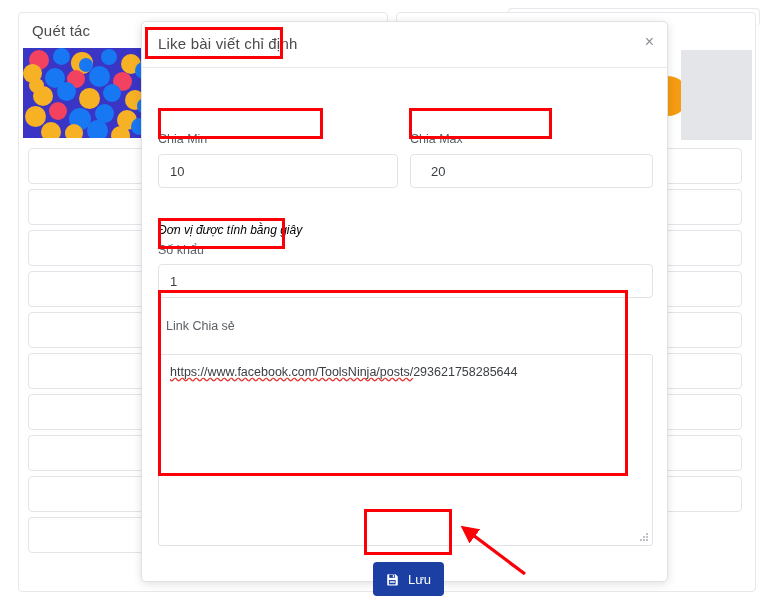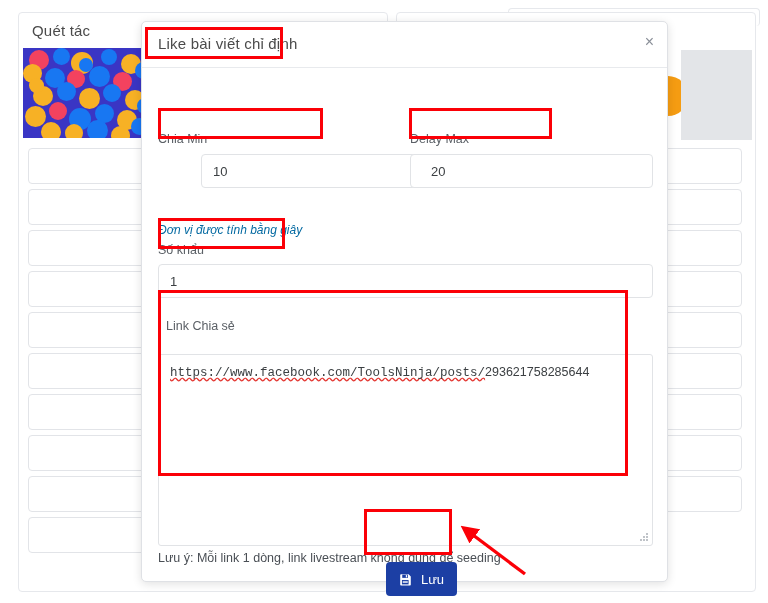--- a/index.html
+++ b/index.html
@@ -191,21 +191,21 @@
     padding: 0 11px;
     font-family: "Liberation Sans", sans-serif;
     outline: none;
   }
   #hint-seconds {
     position: absolute;
     left: 16px;
     top: 155px;
     font-size: 12px;
     font-style: italic;
-    color: #0369a1;
+    color: #000000;
   }
   #link-textarea {
     position: absolute;
     left: 16px;
     top: 286px;
     width: 495px;
     height: 192px;
     box-sizing: border-box;
     border: 1px solid #e1e3e6;
     border-radius: 3px;
@@ -216,21 +216,20 @@
     line-height: 17px;
     font-family: "Liberation Sans", sans-serif;
     resize: none;
     outline: none;
     overflow: hidden;
     white-space: pre-wrap;
   }
   #link-textarea .spell {
     text-decoration: underline wavy #e3342f;
     text-decoration-skip-ink: none;
-    font-family: Liberation Mono, monospace;
   }
   #resize-grip {
     position: absolute;
     left: 498px;
     top: 465px;
     width: 11px;
     height: 11px;
   }
   #resize-grip i {
     position: absolute;
@@ -241,21 +240,21 @@
   }
   #note-text {
     position: absolute;
     left: 16px;
     top: 483px;
     font-size: 12.5px;
     color: #4a4f55;
   }
   #save-button {
     position: absolute;
-    left: 244px;
+    left: 231px;
     top: 494px;
     width: 71px;
     height: 34px;
     background: #1c3fa4;
     border: none;
     border-radius: 4px;
     color: #fff;
     font-size: 13px;
     font-family: "Liberation Sans", sans-serif;
     cursor: pointer;
@@ -367,42 +366,41 @@
 <div id="modal">
 
   <div id="modal-header">
     <div id="modal-title">Like bài viết chỉ định</div>
     <div id="modal-close">×</div>
   </div>
 
   <div id="modal-body">
 
     <div class="fld-label" style="left:16px; top:64px;">Chia Min</div>
-    <input class="fld-input" style="left: 16px; top: 86px; width: 240px; margin-left: 43px;" value="10">
-
-    <div class="fld-label" style="left:268px; top:64px;">Delay Max</div>
+    <input class="fld-input" style="left: 16px; top: 86px; width: 240px;" value="10">
+
+    <div class="fld-label" style="left:268px; top:64px;">Chia Max</div>
     <input class="fld-input" style="left: 268px; top: 86px; width: 243px; padding-left: 20px;" value="20">
 
     <div id="hint-seconds">Đơn vị được tính bằng giây</div>
 
     <div class="fld-label" style="left:16px; top:175px;">Số khẩu</div>
     <input class="fld-input" style="left: 16px; top: 196px; width: 495px;" value="1">
 
     <div class="fld-label" style="left:24px; top:251px;">Link Chia sẻ</div>
     <div id="link-textarea"><span class="spell">https://www.facebook.com/ToolsNinja/posts/</span><span>293621758285644</span></div>
     <div id="resize-grip">
         <i style="left: 6px; top: 0px;"></i>
         <i style="left: 3px; top: 3px;"></i>
         <i style="left: 6px; top: 3px;"></i>
         <i style="left: 0px; top: 6px;"></i>
         <i style="left: 3px; top: 6px;"></i>
         <i style="left: 6px; top: 6px;"></i>
       </div>
 
-    <div id="note-text">Lưu ý: Mỗi link 1 dòng, link livestream không dùng để seeding</div>
 
     <button id="save-button">
       <span class="save-icon">
         <svg width="13" height="13" viewBox="0 0 16 16" aria-hidden="true">
           <path d="M1.5 1.5h10.3L14.5 4.2v10.3a1 1 0 0 1-1 1h-11a1 1 0 0 1-1-1V2.5a1 1 0 0 1 1-1z" fill="#ffffff"></path>
           <rect x="4" y="2" width="7" height="4" fill="#1c3fa4"></rect>
           <rect x="8.4" y="2.6" width="1.6" height="2.8" fill="#ffffff"></rect>
           <rect x="3.6" y="8.6" width="8.2" height="5.4" fill="#1c3fa4"></rect>
           <rect x="4.6" y="9.8" width="6.2" height="0.9" fill="#ffffff"></rect>
           <rect x="4.6" y="11.4" width="6.2" height="0.9" fill="#ffffff"></rect>

